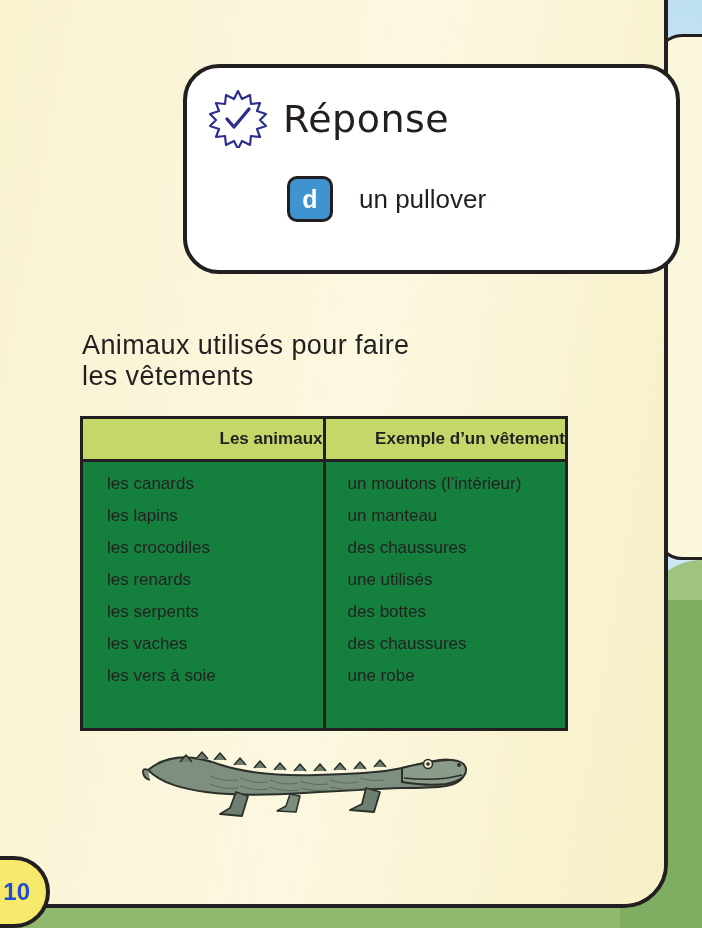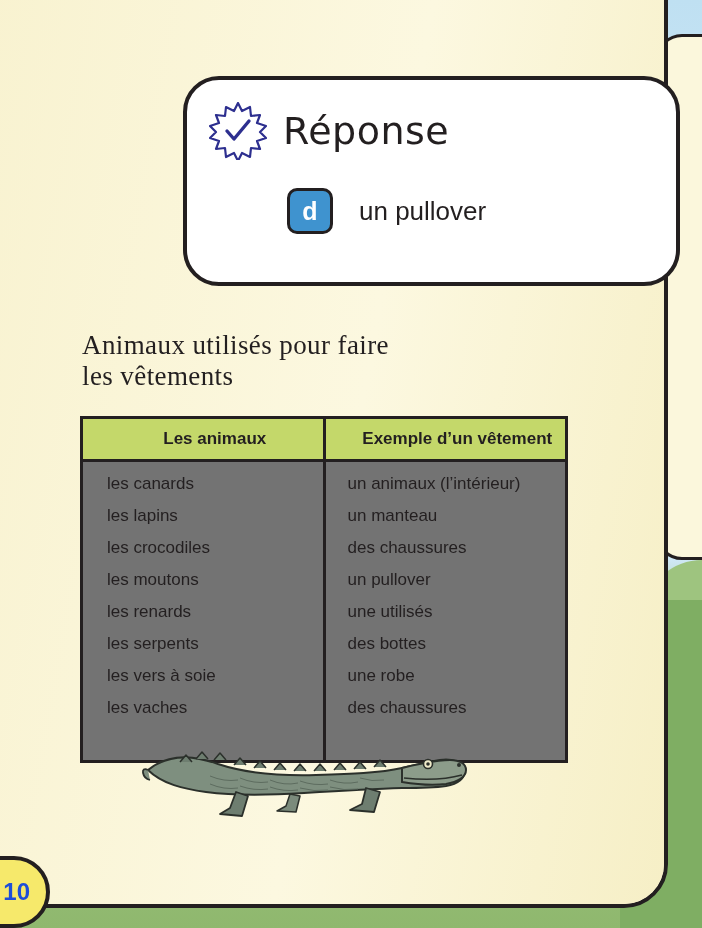--- a/index.html
+++ b/index.html
@@ -70,21 +70,21 @@
     position: absolute;
     left: 0; top: 0;
     width: 100%; height: 100%;
     border-radius: 0 0 40px 0;
     background: linear-gradient(100deg, #f8f2cf 0%, #fcf8e0 55%, #f6efc6 100%);
   }
   
   .answer-box {
     position: absolute;
     left: 183px;
-    top: 76px;
+    top: 64px;
     width: 497px;
     height: 210px;
     background: #ffffff;
     border: 4px solid #231f20;
     border-radius: 36px;
     box-sizing: border-box;
   }
   .answer-head {
     position: absolute;
     left: 22px;
@@ -130,21 +130,21 @@
     margin-left: 26px;
     font-size: 26px;
     color: #231f20;
   }
   
   .section-heading {
     position: absolute;
     left: 82px;
     top: 330px;
     width: 470px;
-    font-family: Liberation Serif, serif;
+    font-family: Liberation Sans, sans-serif;
     font-size: 27px;
     line-height: 31px;
     color: #231f20;
     letter-spacing: 0.4px;
   }
   
   .table-wrap {
     position: absolute;
     left: 80px;
     top: 416px;
@@ -157,32 +157,32 @@
     border-collapse: collapse;
     width: 100%;
     table-layout: fixed;
   }
   thead th {
     background: #c4d86a;
     border-bottom: 3px solid #231f20;
     font-size: 17px;
     font-weight: bold;
     color: #231f20;
-    text-align: center;
+    text-align: right;
     padding: 10px 0 10px 24px;
     box-sizing: border-box;
   }
   thead th.col2 {
     border-left: 3px solid #231f20;
   }
   tbody td {
     font-size: 17px;
     color: #231f20;
     padding: 6px 0 6px 24px;
-    background: #737373;
+    background: #15803d;
     box-sizing: border-box;
   }
   tbody td.col2 {
     border-left: 3px solid #231f20;
     padding-left: 22px;
   }
   tbody tr:first-child td { padding-top: 12px; }
   tbody tr:last-child td { padding-bottom: 14px; }
   .spacer-row td {
     height: 36px;
@@ -257,49 +257,45 @@
     <table>
       <thead>
         <tr>
           <th class="col1">Les animaux</th>
           <th class="col2">Exemple d’un vêtement</th>
         </tr>
       </thead>
       <tbody>
         <tr>
           <td class="col1">les canards</td>
-          <td class="col2">un animaux (l’intérieur)</td>
+          <td class="col2">un moutons (l’intérieur)</td>
         </tr>
         <tr>
           <td class="col1">les lapins</td>
           <td class="col2">un manteau</td>
         </tr>
         <tr>
           <td class="col1">les crocodiles</td>
           <td class="col2">des chaussures</td>
         </tr>
         <tr>
-          <td class="col1">les moutons</td>
-          <td class="col2">un pullover</td>
-        </tr>
-        <tr>
           <td class="col1">les renards</td>
           <td class="col2">une utilisés</td>
         </tr>
         <tr>
           <td class="col1">les serpents</td>
           <td class="col2">des bottes</td>
         </tr>
         <tr>
+          <td class="col1">les vaches</td>
+          <td class="col2">des chaussures</td>
+        </tr>
+        <tr>
           <td class="col1">les vers à soie</td>
           <td class="col2">une robe</td>
-        </tr>
-        <tr>
-          <td class="col1">les vaches</td>
-          <td class="col2">des chaussures</td>
         </tr>
         <tr class="spacer-row">
           <td class="col1"></td>
           <td class="col2"></td>
         </tr>
       </tbody>
     </table>
   </div>
 
   <div class="croc">

